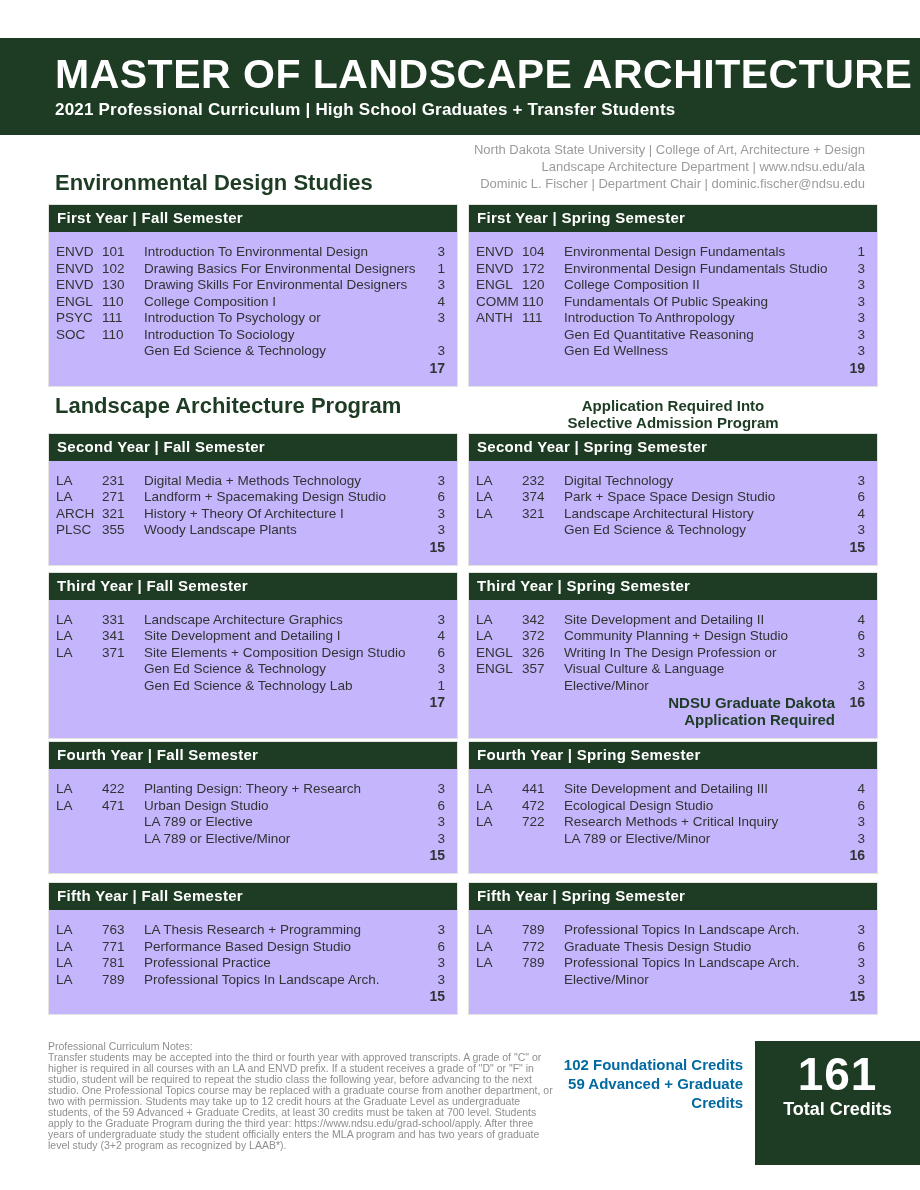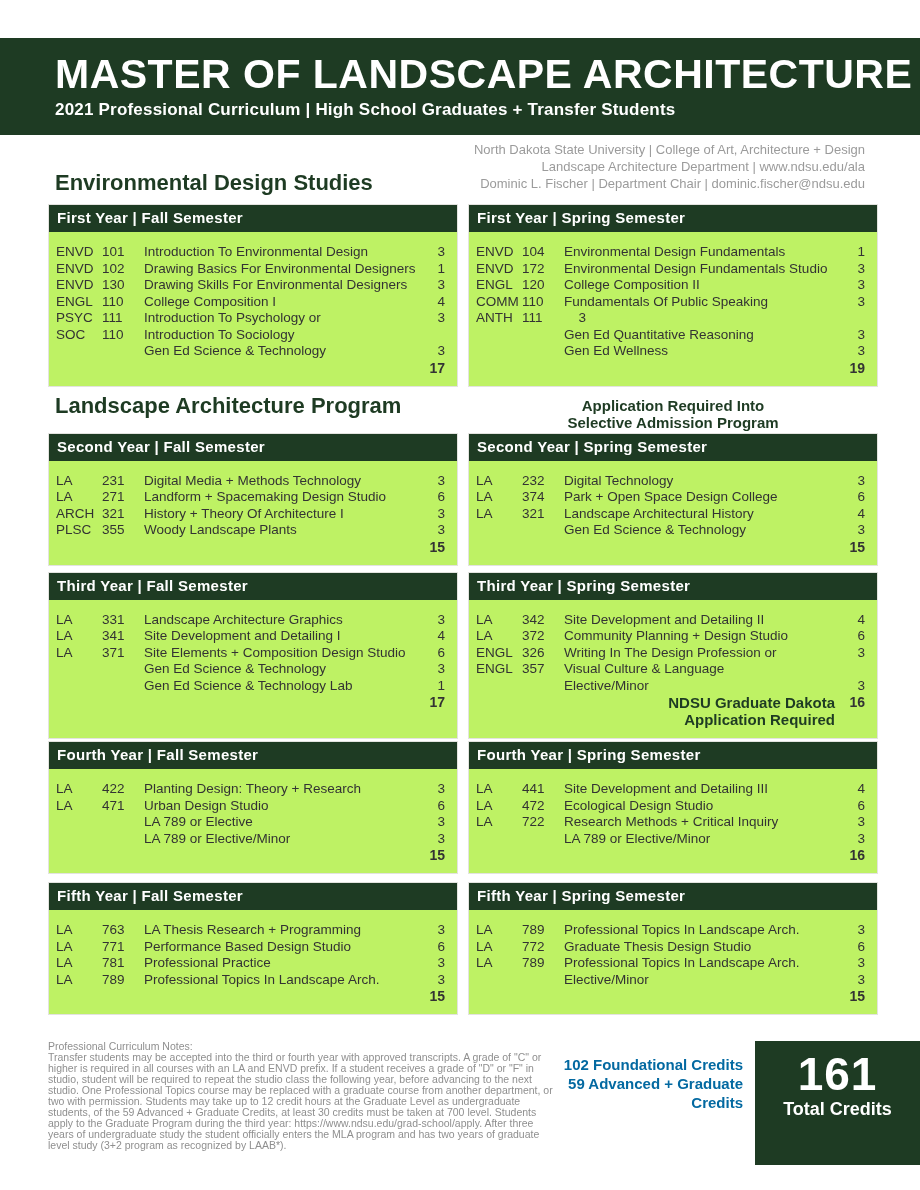--- a/index.html
+++ b/index.html
@@ -18,21 +18,21 @@
   
   .section-heading { color:var(--brand); font-size:22px; font-weight:bold; margin:0; line-height:24px; }
   .h-env { margin:36px 0 9px 55px; }
   
   .band { display:flex; gap:10px; padding:0 42px 0 48px; align-items:stretch; }
   .mid-band { display:flex; gap:10px; padding:0 42px 0 48px; margin-top:7px; align-items:flex-start; }
   .mid-left { width:410px; padding-left:7px; }
   .admission-note { width:410px; text-align:center; color:var(--brand); font-weight:bold; font-size:15px; line-height:17px; padding-top:3px; }
   .mt2 { margin-top:2px; } .mt6 { margin-top:6px; } .mt8 { margin-top:8px; }
   
-  .table-slot { width:410px; border:1px solid #e3e3df; background:#bef264; }
+  .table-slot { width:410px; border:1px solid #e3e3df; background:#c4b5fd; }
   .bar { background:var(--brand); color:#fff; font-weight:bold; font-size:15px; letter-spacing:.3px; padding:4px 8px 6px 8px; }
   .content { padding:12px 10px 10px 7px; }
   .crow { display:flex; font-size:13.5px; line-height:16.5px; color:var(--ink); min-height:16.5px; }
   .c-prefix { width:46px; }
   .c-num { width:42px; }
   .c-title { flex:1; padding-right:4px; }
   .c-cred { width:24px; text-align:right; padding-right:2px; }
   .total-row { display:flex; justify-content:flex-end; align-items:flex-start; margin-top:0; font-weight:bold; color:var(--ink); font-size:14px; }
   .inline-note { flex:1; text-align:right; color:var(--brand); font-weight:bold; font-size:15px; line-height:17px; padding-right:8px; }
   .total-val { width:24px; text-align:right; padding-right:2px; }
@@ -137,20 +137,21 @@
           </div>
           <div class="crow">
             <div class="c-prefix">COMM</div>
             <div class="c-num">110</div>
             <div class="c-title">Fundamentals Of Public Speaking</div>
             <div class="c-cred">3</div>
           </div>
           <div class="crow">
             <div class="c-prefix">ANTH</div>
             <div class="c-num">111</div>
+            <div class="c-title">Introduction To Anthropology</div>
             <div class="c-cred">3</div>
           </div>
           <div class="crow">
             <div class="c-prefix"></div>
             <div class="c-num"></div>
             <div class="c-title">Gen Ed Quantitative Reasoning</div>
             <div class="c-cred">3</div>
           </div>
           <div class="crow">
             <div class="c-prefix"></div>
@@ -213,21 +214,21 @@
         <div class="content">
           <div class="crow">
             <div class="c-prefix">LA</div>
             <div class="c-num">232</div>
             <div class="c-title">Digital Technology</div>
             <div class="c-cred">3</div>
           </div>
           <div class="crow">
             <div class="c-prefix">LA</div>
             <div class="c-num">374</div>
-            <div class="c-title">Park + Open Space Design College</div>
+            <div class="c-title">Park + Space Space Design Studio</div>
             <div class="c-cred">6</div>
           </div>
           <div class="crow">
             <div class="c-prefix">LA</div>
             <div class="c-num">321</div>
             <div class="c-title">Landscape Architectural History</div>
             <div class="c-cred">4</div>
           </div>
           <div class="crow">
             <div class="c-prefix"></div>

